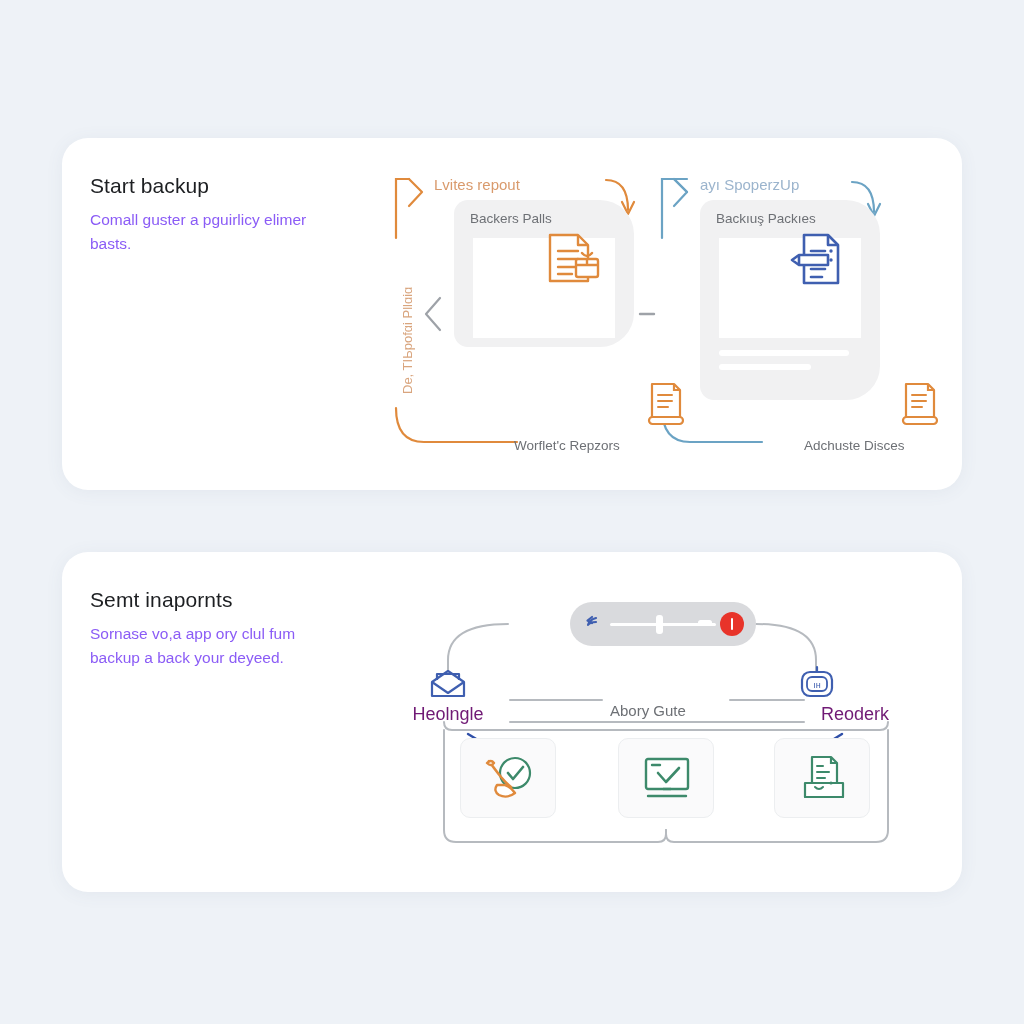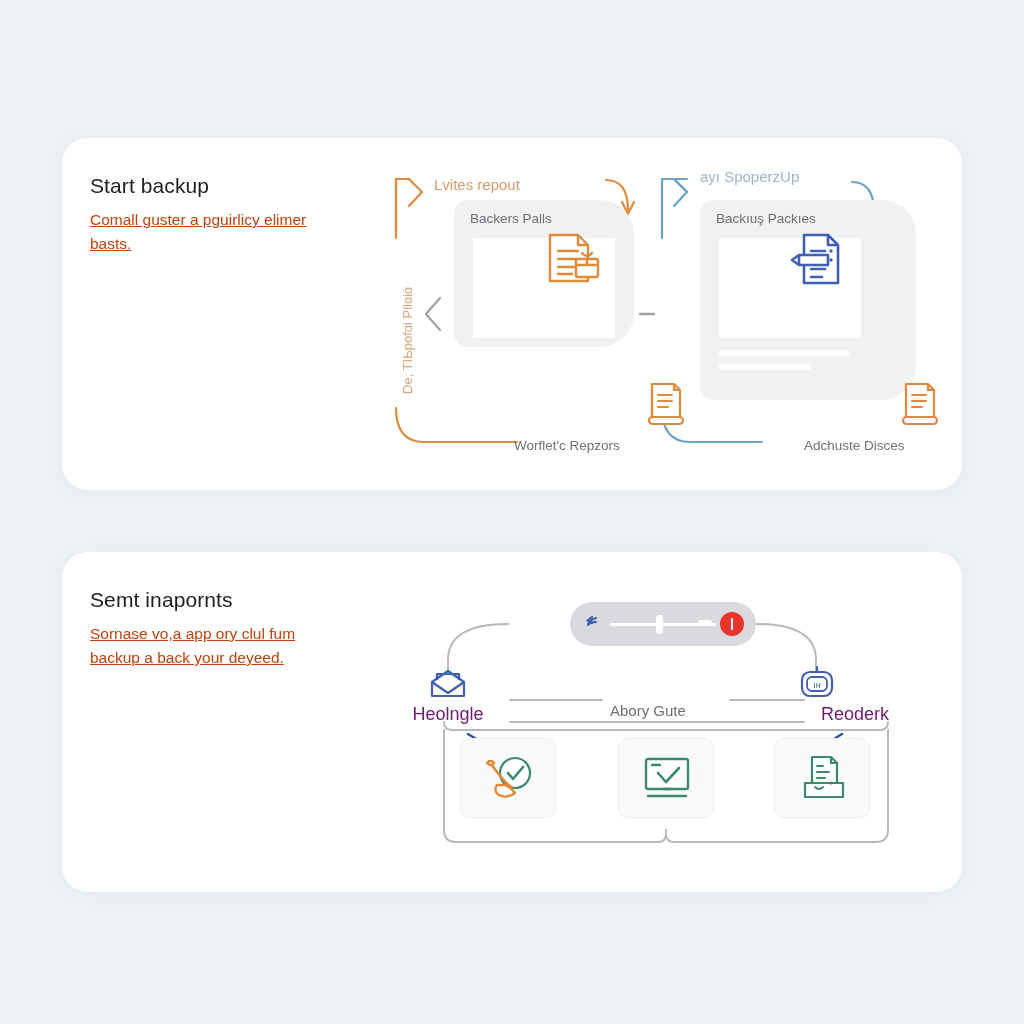--- a/index.html
+++ b/index.html
@@ -22,21 +22,21 @@
   #card-bottom { left: 62px; top: 552px; width: 900px; height: 340px; }
 
   
   .card-title {
     position: absolute; left: 28px; top: 36px;
     font-size: 21px; font-weight: normal; color: #1d1f22;
     letter-spacing: .1px;
   }
   .card-desc {
     position: absolute; left: 28px; top: 70px; width: 250px;
-    font-size: 15.5px; line-height: 1.55; color: #c2410c; text-decoration: underline;
+    font-size: 15.5px; line-height: 1.55; color: #8b5cf6;
   }
 
   
   .panel {
     position: absolute;
     background: #f1f1f2;
     border-radius: 14px;
   }
   .panel-label {
     position: absolute; left: 16px; top: 11px;
@@ -175,23 +175,23 @@
       <path d="M30 4 V10 H36" fill="none" stroke="#e08a3c" stroke-width="2.2"></path>
       <g stroke="#e08a3c" stroke-width="2" stroke-linecap="round">
         <line x1="14" y1="15" x2="28" y2="15"></line>
         <line x1="14" y1="21" x2="28" y2="21"></line>
         <line x1="14" y1="27" x2="24" y2="27"></line>
       </g>
       <rect x="5" y="37" width="34" height="7" rx="3.5" fill="#fff" stroke="#e08a3c" stroke-width="2.2"></rect>
     </svg>
     <div class="cap-label orange" style="left:452px; top:300px;">Worflet'c Repzors</div>
 
-    <div class="flow-label blue" style="left:638px; top:30px;">ayı SpoperzUp</div>
-
-    <div class="panel" style="left:638px; top:62px; width:216px; height:200px;
+    <div class="flow-label blue" style="left:638px; top:38px;">ayı SpoperzUp</div>
+
+    <div class="panel" style="left:638px; top:62px; width:180px; height:200px;
          border-top-right-radius:34px; border-bottom-right-radius:34px;">
       <div class="panel-label">Backıuş Packıes</div>
       <div class="inner-white" style="left:19px; top:38px; width:142px; height:100px;"></div>
       <div class="bar" style="left:19px; top:150px; width:130px;"></div>
       <div class="bar" style="left:19px; top:164px; width:92px;"></div>
     </div>
 
     <svg style="left:722px; top:91px; width:64px; height:64px;" viewBox="0 0 64 64">
       <path d="M20 6 H44 L54 16 V54 H20 Z" fill="#fff" stroke="#3f5fb0" stroke-width="2.6" stroke-linejoin="round"></path>
       <path d="M44 6 V16 H54" fill="none" stroke="#3f5fb0" stroke-width="2.6" stroke-linejoin="round"></path>

